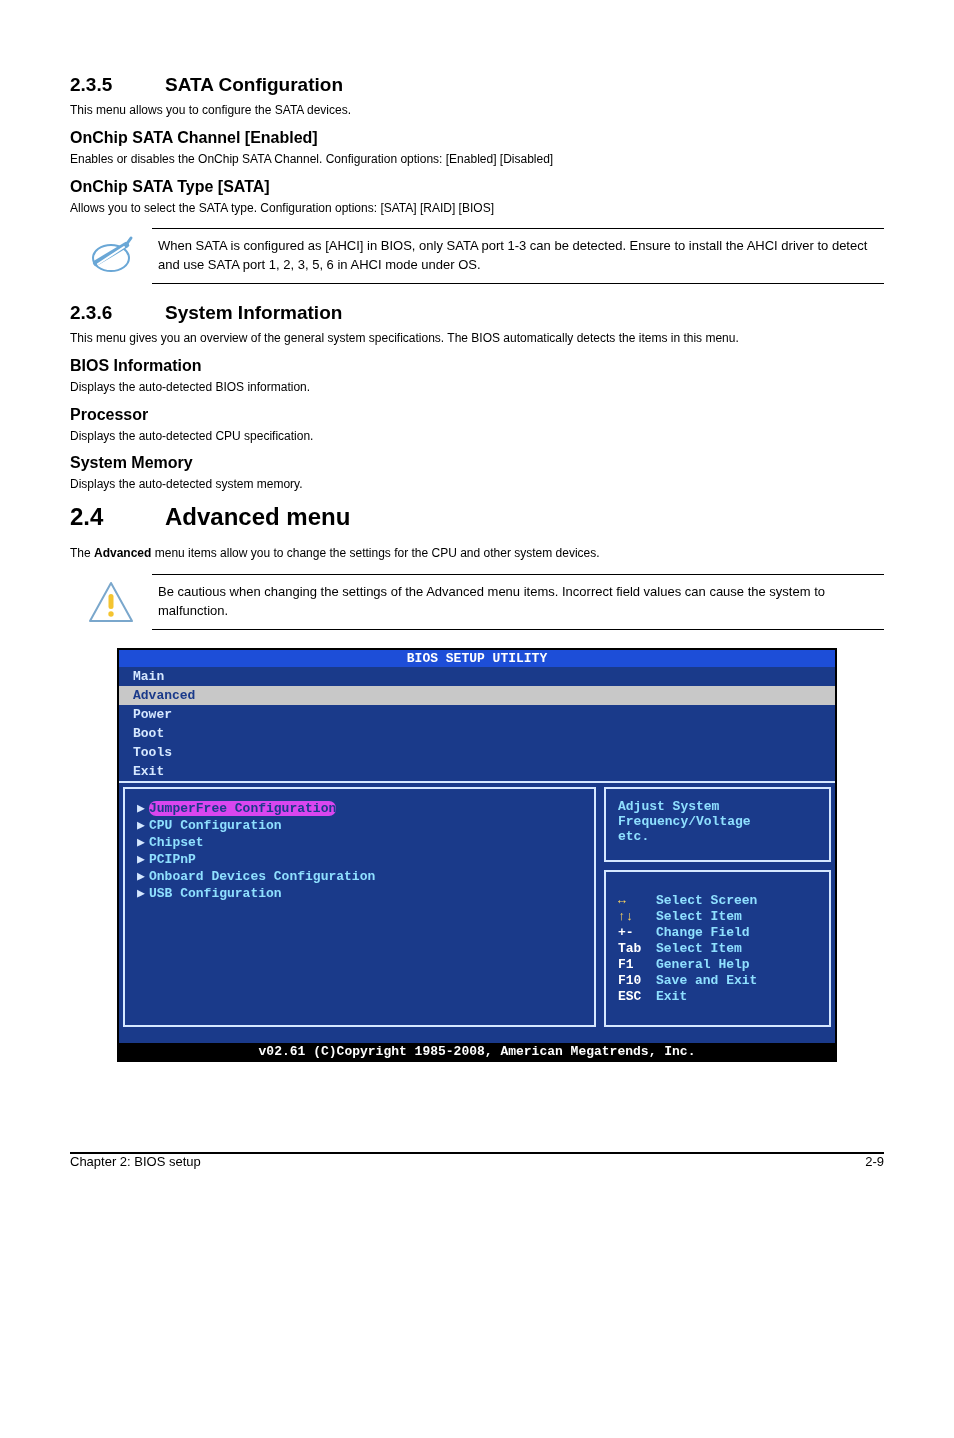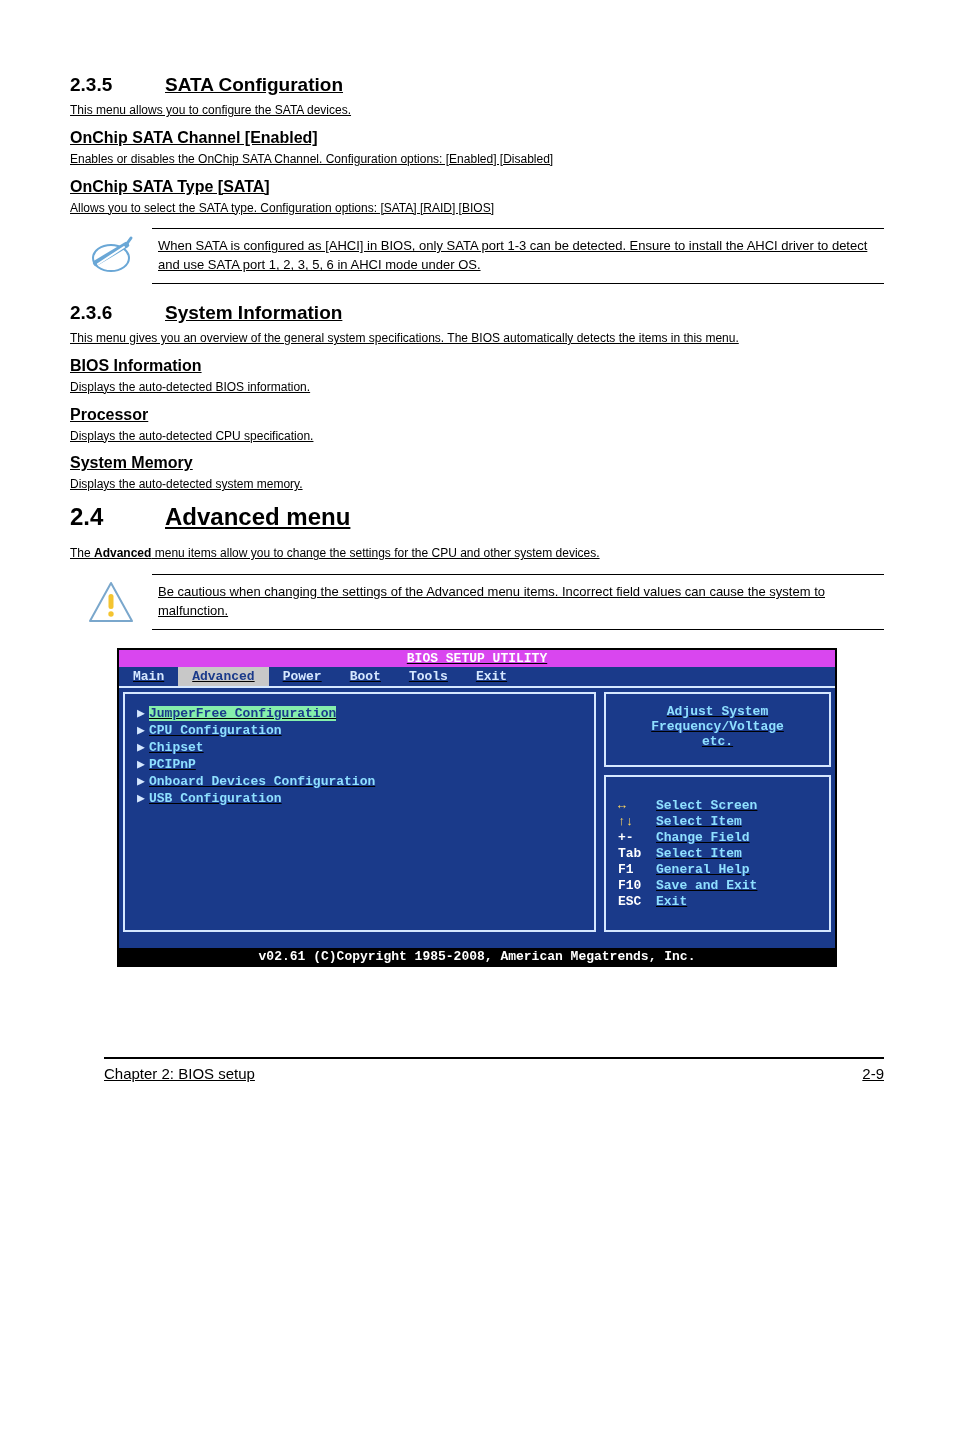--- a/index.html
+++ b/index.html
@@ -4,21 +4,20 @@
 <style>
   body {
     margin: 0;
     background: #fff;
     font-family: Arial, Helvetica, sans-serif;
     color: #000;
     width: 954px;
   }
   .page {
     padding: 60px 70px 30px 70px;
-    text-decoration: underline;
   }
   .h-section {
     font-size: 19px;
     font-weight: bold;
     margin: 14px 0 6px 0;
   }
   .h-section .num {
     display: inline-block;
     width: 95px;
   }
@@ -67,31 +66,32 @@
     width: 720px;
   }
   .bios {
     font-family: "Courier New", monospace;
     font-size: 13px;
     color: #fff;
     background: #1a3a8a;
     border: 2px solid #000;
   }
   .bios-title {
-    background: #d946ef;
+    background: #1d4ed8;
     color: #fff;
     text-align: center;
     font-weight: bold;
     padding: 1px 0;
   }
   .bios-tabs {
     display: flex;
     background: #1a3a8a;
     color: #d6e8ff;
     font-weight: bold;
+    flex-direction: column;
   }
   .bios-tabs div {
     padding: 2px 14px;
   }
   .bios-tabs .sel {
     background: #c8c8c8;
     color: #1a3a8a;
   }
   .bios-body {
     display: flex;
@@ -110,42 +110,42 @@
     display: flex;
     flex-direction: column;
   }
   .bios-right-top {
     border: 2px solid #d6e8ff;
     margin: 4px;
     padding: 10px 12px;
     color: #8fe0ff;
     font-weight: bold;
     flex: 1;
-    text-align: center;
   }
   .bios-right-bot {
     border: 2px solid #d6e8ff;
     margin: 4px;
     padding: 20px 12px;
     font-weight: bold;
   }
   .menu-item {
     color: #8fe0ff;
     font-weight: bold;
     margin: 1px 0;
     white-space: nowrap;
   }
   .menu-item .tri {
     color: #d6e8ff;
     display: inline-block;
     width: 12px;
   }
   .menu-item.sel .text {
-    background: #86efac;
+    background: #d946ef;
     color: #1a3a8a;
+    border-radius: 7px;
   }
   .legend-row {
     color: #fff;
     margin: 1px 0;
     white-space: nowrap;
   }
   .legend-row .key {
     display: inline-block;
     width: 38px;
     font-weight: bold;
@@ -157,25 +157,23 @@
     color: #fff;
     text-align: center;
     font-weight: bold;
     padding: 1px 0;
     margin-top: 12px;
   }
 
   .footer-line {
     border-top: 2px solid #000;
     margin-top: 90px;
-    padding-top: 6px;
-    font-size: 15px;
+    font-size: 13px;
     display: flex;
     justify-content: space-between;
-    margin-left: 34px;
   }
 </style>
 </head>
 <body>
 
 <div class="page">
 
   <div class="h-section">
     <span class="num">2.3.5</span><span>SATA Configuration</span>
   </div>

